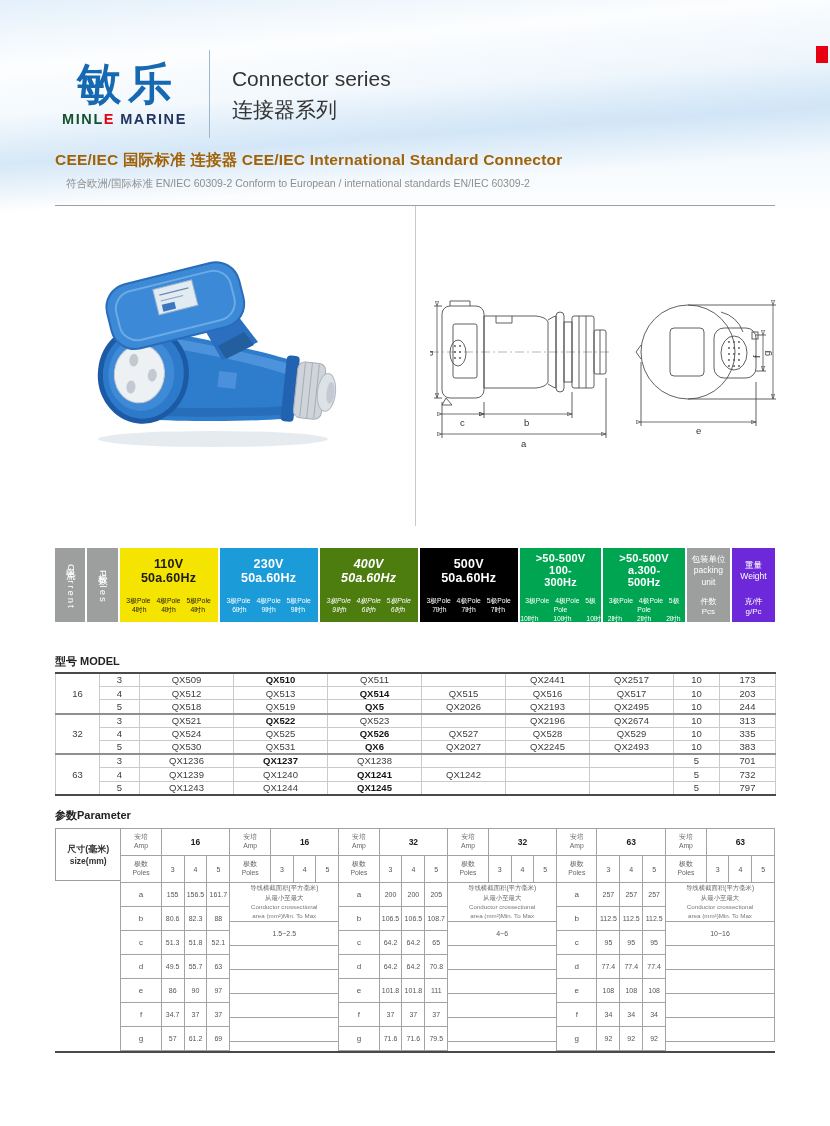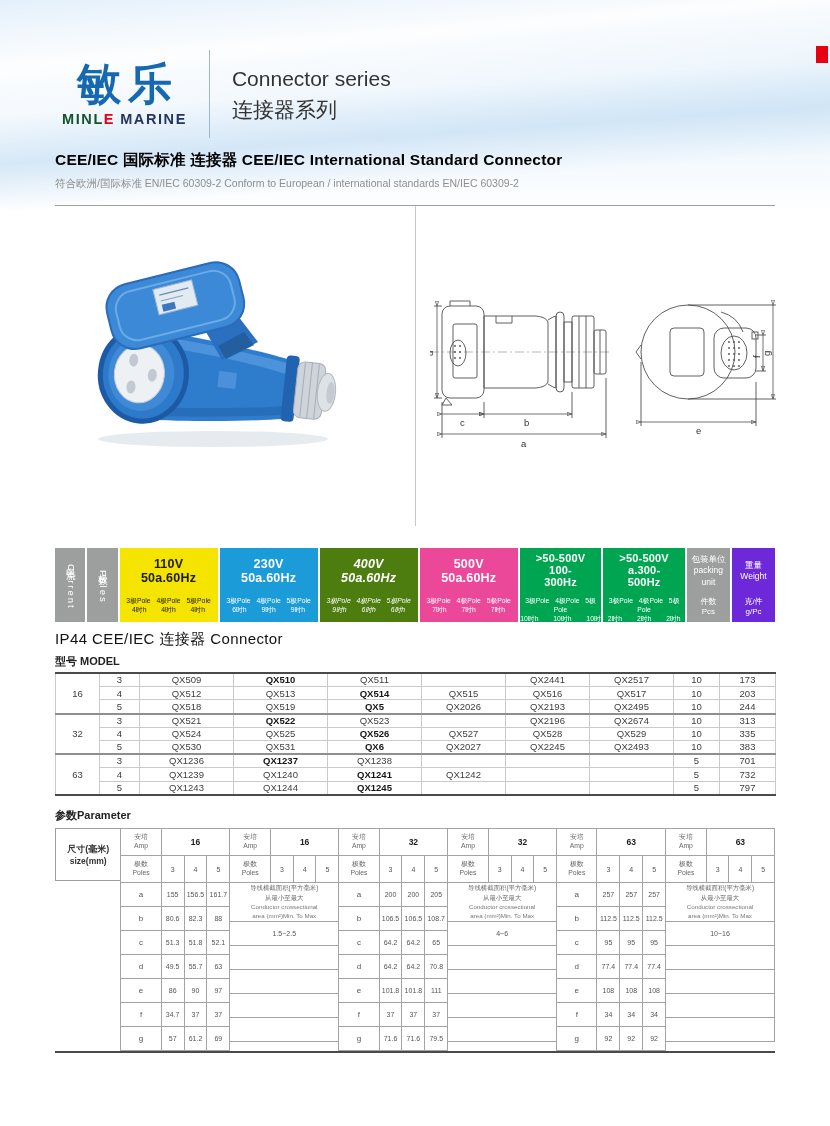--- a/index.html
+++ b/index.html
@@ -19,22 +19,22 @@
   
   .hdr{position:absolute;top:50px;left:62px;display:flex;align-items:center;gap:22px}
   .logo{display:flex;flex-direction:column;align-items:center}
   .logo-cn{font-size:44px;font-weight:bold;letter-spacing:7px;line-height:1;padding-left:7px}
   .logo-en{font-size:14.5px;font-weight:bold;letter-spacing:1.6px;margin-top:5px}
   .logo-en .c{margin-left:5px;color:#25355f}
   .hdrdiv{width:1px;height:88px;background:#9fb6cc}
   .series{font-size:21px;color:#333;line-height:1.5}
   
   .tbar{position:absolute;top:150px;left:55px;width:720px}
-  .tbar h1{margin:0;font-size:15.5px;color:#000000;letter-spacing:.2px}
-  .tbar p{margin:6px 0 0;font-size:10.5px;color:#8e8e8e}
+  .tbar h1{margin:0;font-size:15.5px;color:#a16207;letter-spacing:.2px}
+  .tbar p{margin:6px 11px 0;font-size:10.5px;color:#8e8e8e}
   .hline{position:absolute;top:205px;left:55px;width:720px;border-top:1px solid #a0a0a0}
   .vdiv{position:absolute;top:206px;left:415px;width:1px;height:320px;background:#c9c9c9}
   
   .photo{position:absolute;top:246px;left:58px}
   .sideview{position:absolute;top:292px;left:430px}
   .frontview{position:absolute;top:292px;left:628px}
   .draw line,.draw rect,.draw path,.draw ellipse,.draw circle{stroke:#4f4f4f;stroke-width:.9;fill:none}
   .draw .dot{fill:#4f4f4f;stroke:none}
   .draw .cl{stroke:#999;stroke-dasharray:9 3 2 3;stroke-width:.7}
   .draw .dim{stroke-width:.8}
@@ -262,21 +262,21 @@
       <div class="vtop">
           <div>400V</div>
           <div>50a.60Hz</div>
           <div></div>
         </div>
       <div class="vbot">
           <div class="pl">3极Pole 4极Pole 5极Pole</div>
           <div class="hl">9时h 6时h 6时h</div>
         </div>
     </div>
-    <div class="scol w91" style="background-color: #ec4899; color: rgb(255, 255, 255);">
+    <div class="scol w91" style="background-color: #000000; color: rgb(255, 255, 255);">
       <div class="vtop">
           <div>500V</div>
           <div>50a.60Hz</div>
           <div></div>
         </div>
       <div class="vbot">
           <div class="pl">3极Pole 4极Pole 5极Pole</div>
           <div class="hl">7时h 7时h 7时h</div>
         </div>
     </div>
@@ -319,21 +319,20 @@
           <div>重量</div>
           <div>Weight</div>
         </div>
       <div class="ubot">
           <div>克/件</div>
           <div>g/Pc</div>
         </div>
     </div>
   </div>
 
-  <div class="m-title">IP44 CEE/IEC 连接器 Connector</div>
   <div class="m-sub">型号 MODEL</div>
 
   <table class="mtab">
     <colgroup>
         <col style="width:44px">
         <col style="width:40px">
         <col style="width:94px">
         <col style="width:94px">
         <col style="width:94px">
         <col style="width:84px">

